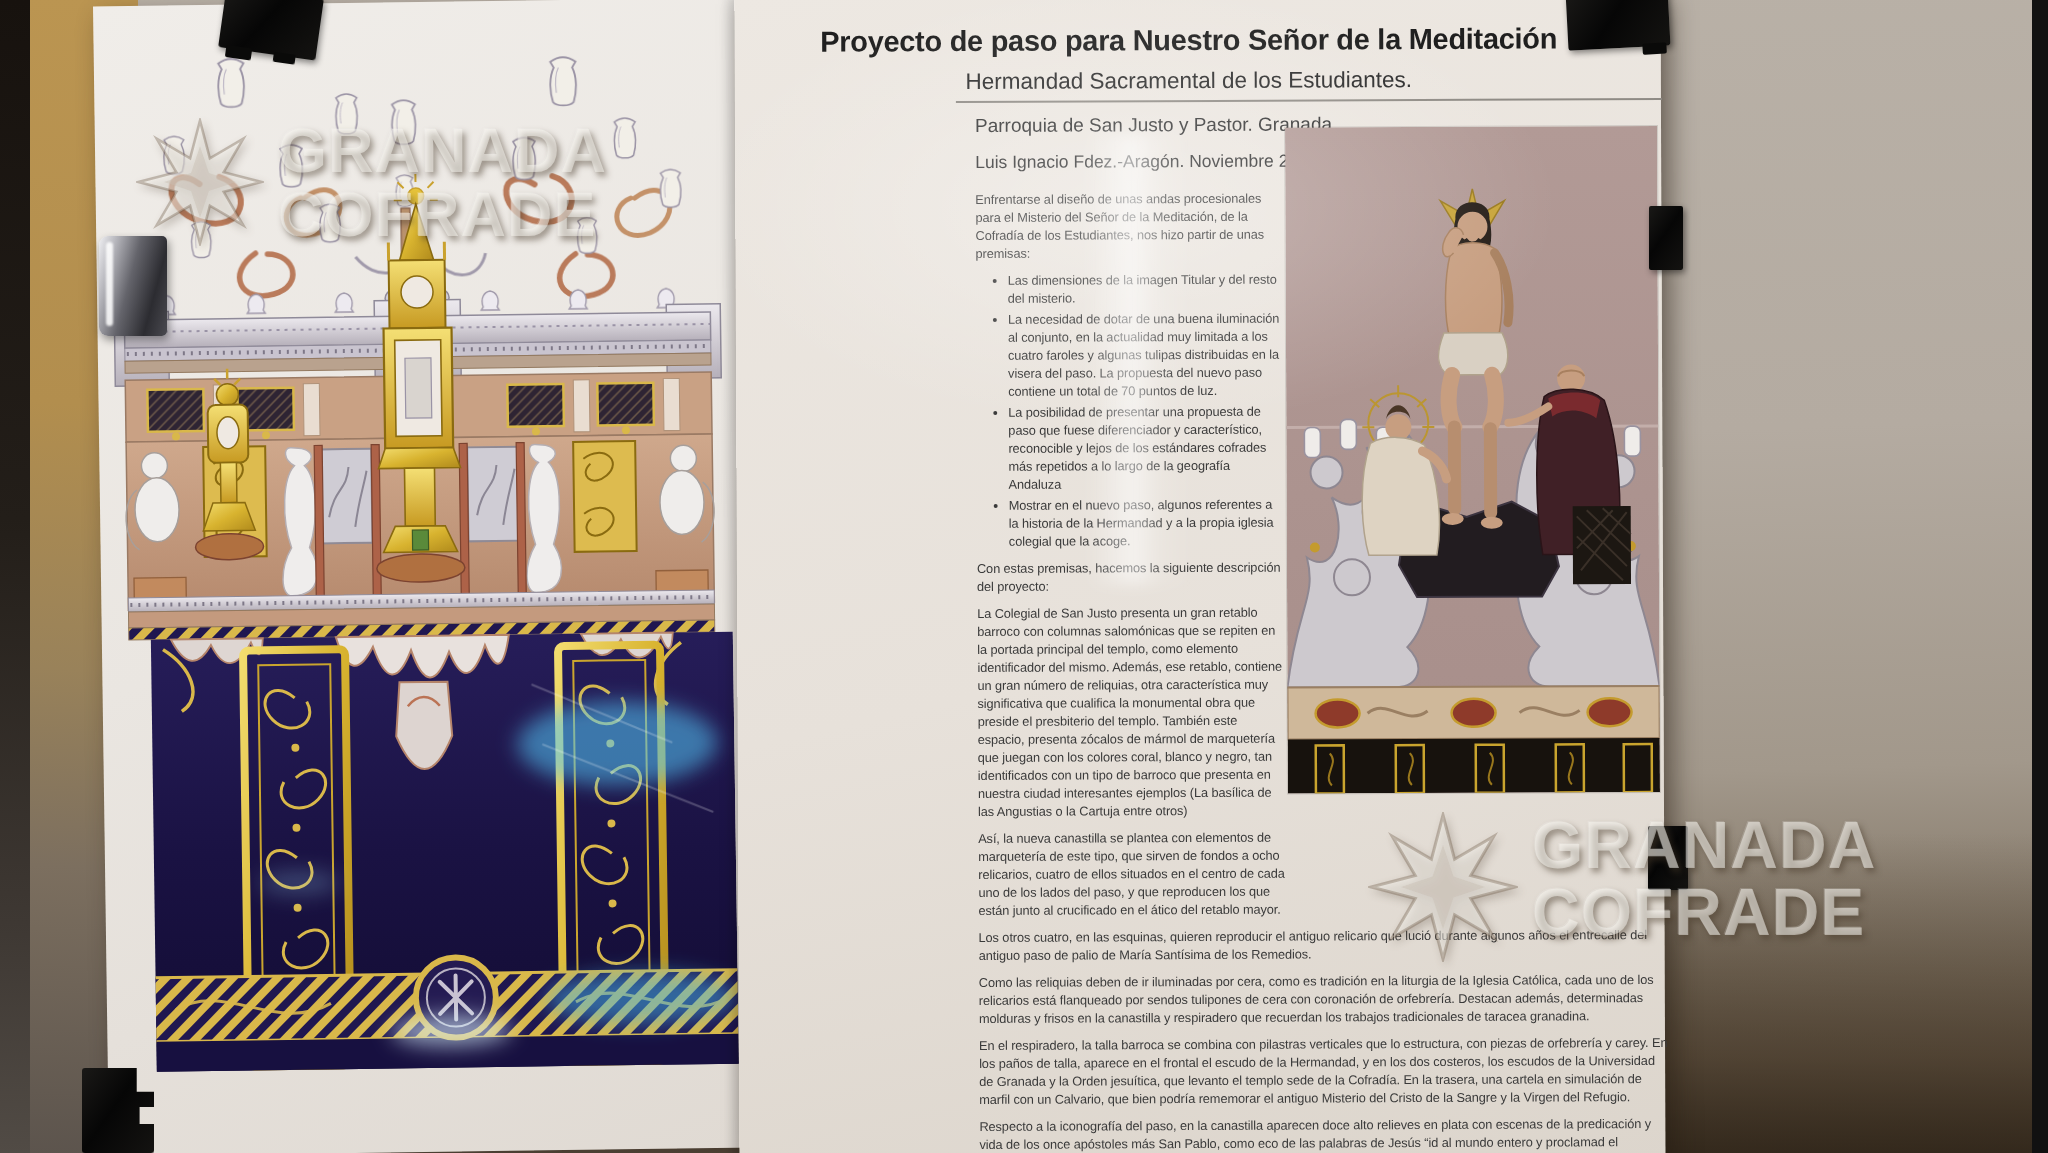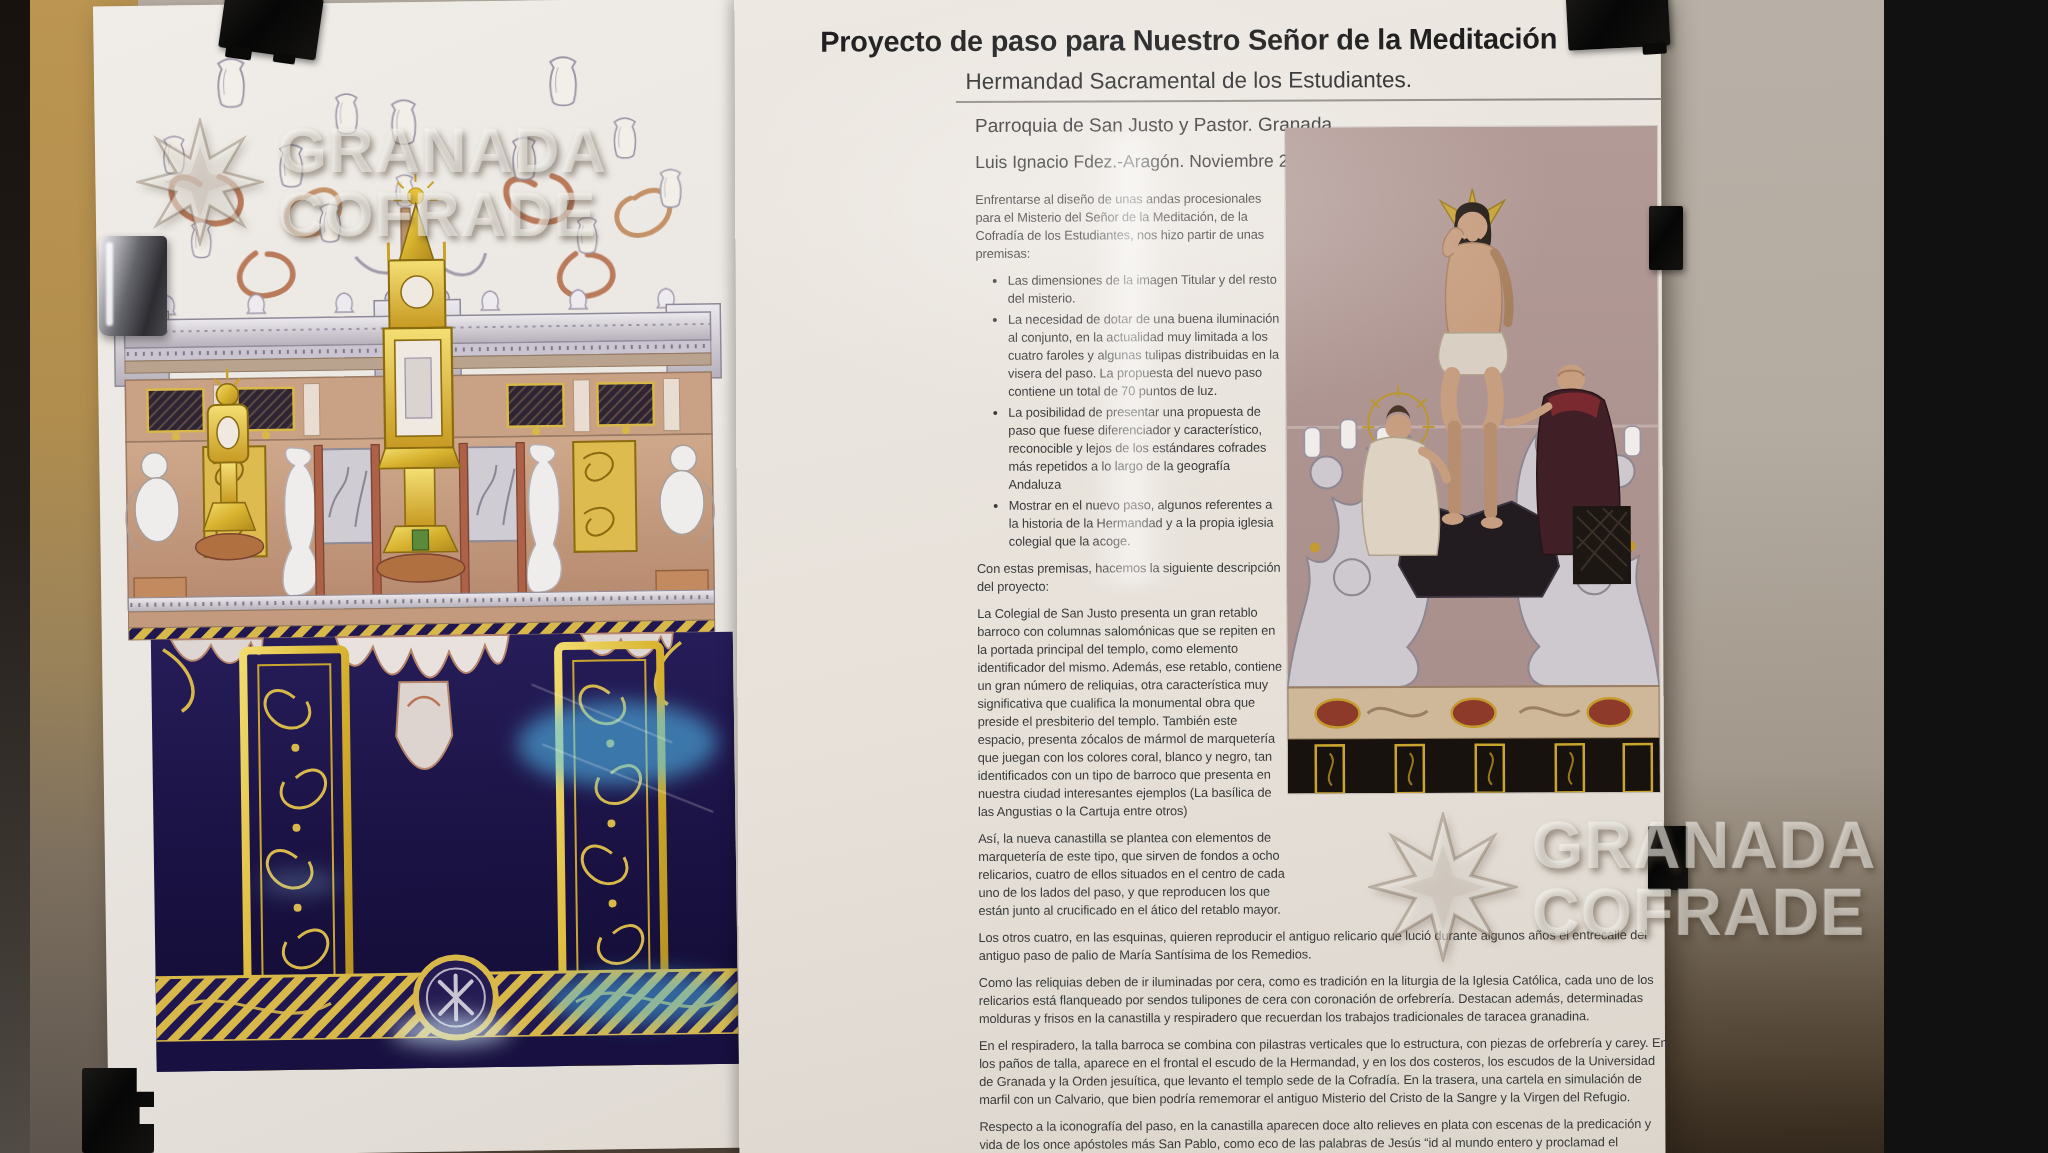--- a/index.html
+++ b/index.html
@@ -1,16 +1,16 @@
 <!DOCTYPE html>
 <html><head>
 <meta charset="utf-8">
 <style>
   html,body{margin:0;padding:0;background:#111;}
-  .scene{position:relative;width:1884px;height:1153px;overflow:hidden;
+  .scene{position:relative;width:2032px;height:1153px;overflow:hidden;
          font-family:"Liberation Sans","DejaVu Sans",sans-serif;}
   
   .wall-base{position:absolute;inset:0;
     background:linear-gradient(178deg,#b9b1a7 0%,#b4aba1 40%,#a2988b 68%,#7c7060 85%,#55483a 100%);}
   .wall-right-dark{position:absolute;right:0;bottom:0;width:520px;height:320px;
     background:linear-gradient(180deg,rgba(60,45,28,0) 0%,rgba(58,44,28,.55) 70%,rgba(40,30,18,.75) 100%);}
   .wall-left-tan{position:absolute;left:0;top:0;width:138px;height:100%;
     background:linear-gradient(183deg,#bb9551 0%,#b28e4e 35%,#99825a 58%,#7c6f5f 75%,#5c544d 100%);}
   .wall-left-dark{position:absolute;left:0;top:0;width:30px;height:100%;
     background:linear-gradient(180deg,#17120e 0%,#231e19 45%,#3e3833 80%,#514b45 100%);}

